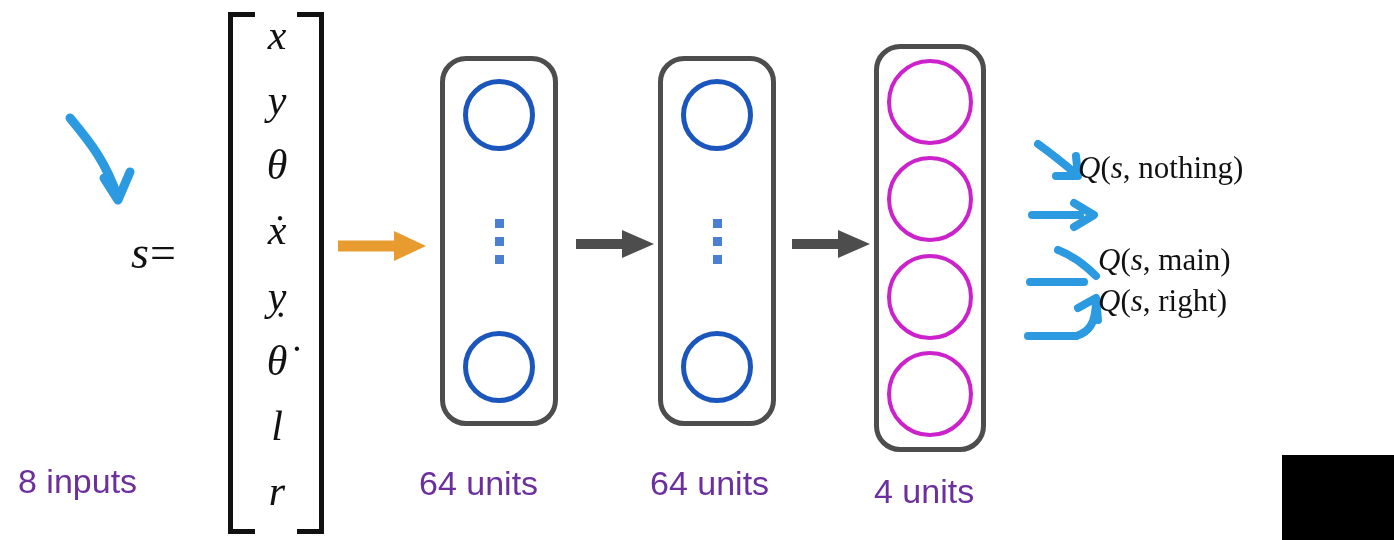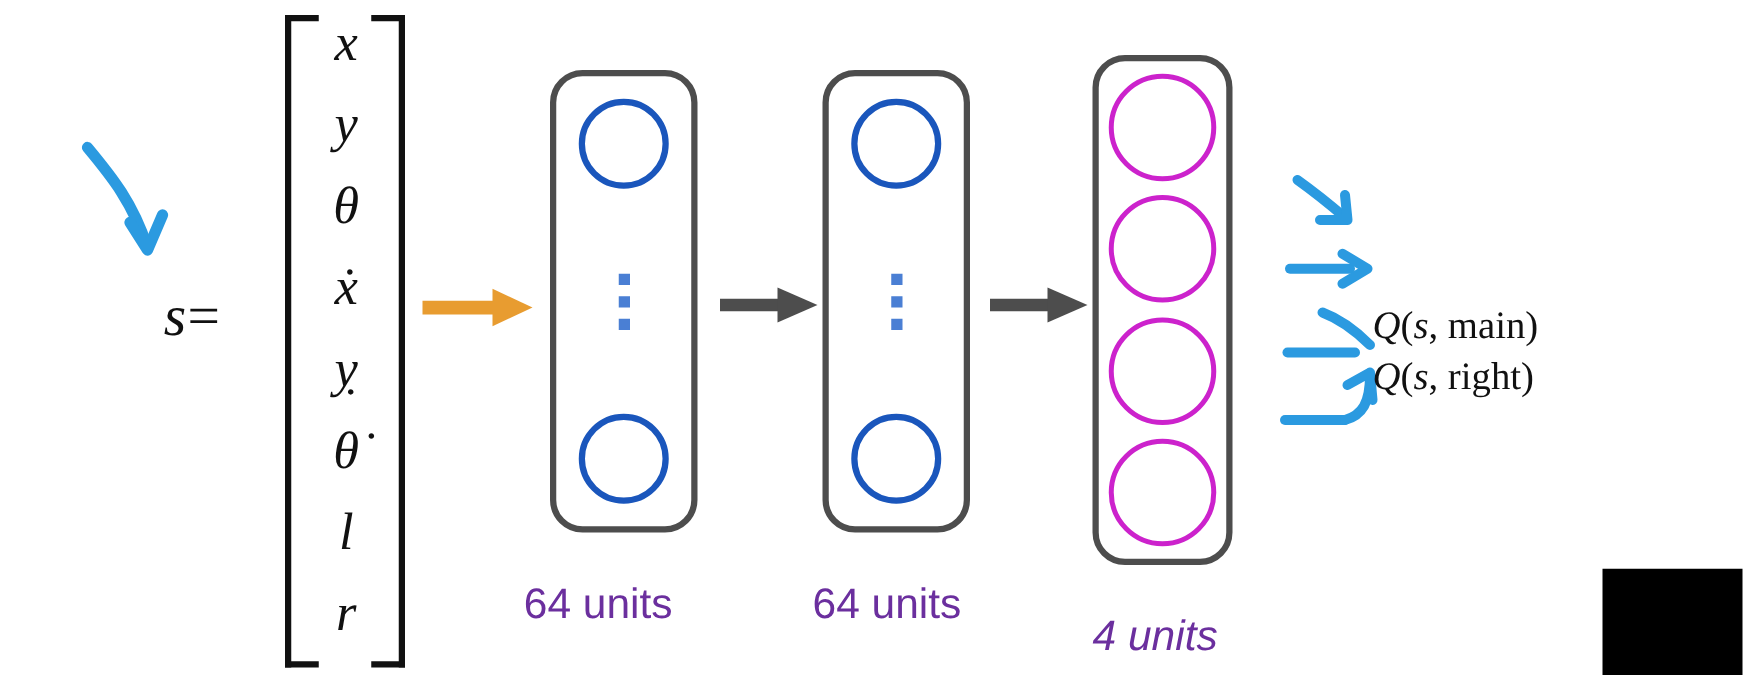--- a/index.html
+++ b/index.html
@@ -69,20 +69,21 @@
       <span>y</span>
       <span>θ</span>
       <span>ẋ</span>
       <span>ỵ</span>
       <span>θ̇</span>
       <span>l</span>
       <span>r</span>
     </div>
   </div>
 
+  <div class="lbl-purple" style="left:18px;top:462px;">8 inputs</div>
 
   <svg class="arrow-svg" style="left:336px;top:228px;" width="96" height="36" viewBox="0 0 96 36">
     <path d="M2 18 L 62 18" stroke="#e89c30" stroke-width="11" stroke-linecap="butt"></path>
     <path d="M58 3 L 90 18 L 58 33 Z" fill="#e89c30"></path>
   </svg>
 
   <div class="layer" style="left:440px;top:56px;width:118px;height:370px;padding:18px 0;">
     <div class="node blue" style="width:72px;height:72px;"></div>
     <div class="vdots">
       <i></i>
@@ -113,21 +114,21 @@
     <path d="M2 18 L 52 18" stroke="#4d4d4d" stroke-width="10" stroke-linecap="butt"></path>
     <path d="M48 4 L 80 18 L 48 32 Z" fill="#4d4d4d"></path>
   </svg>
 
   <div class="layer" style="left:874px;top:44px;width:112px;height:408px;padding:10px 0;">
     <div class="node magenta" style="width:86px;height:86px;"></div>
     <div class="node magenta" style="width:86px;height:86px;"></div>
     <div class="node magenta" style="width:86px;height:86px;"></div>
     <div class="node magenta" style="width:86px;height:86px;"></div>
   </div>
-  <div class="lbl-purple" style="left:874px;top:490px;font-style:italic;">4 units</div>
+  <div class="lbl-purple" style="left:874px;top:472px;">4 units</div>
 
   <svg class="arrow-svg" style="left:1034px;top:140px;" width="56" height="46" viewBox="0 0 56 46">
     <path d="M4 4 C 18 14, 28 22, 42 34" stroke="#2b9ae0" stroke-width="8" fill="none" stroke-linecap="round"></path>
     <path d="M44 36 L 42 16 M44 36 L 22 36" stroke="#2b9ae0" stroke-width="8" fill="none" stroke-linecap="round" stroke-linejoin="round"></path>
   </svg>
 
   <svg class="arrow-svg" style="left:1030px;top:198px;" width="70" height="34" viewBox="0 0 70 34">
     <path d="M2 17 L 50 17" stroke="#2b9ae0" stroke-width="8" stroke-linecap="round"></path>
     <path d="M44 5 L 64 17 L 44 29" stroke="#2b9ae0" stroke-width="8" fill="none" stroke-linecap="round" stroke-linejoin="round"></path>
   </svg>
@@ -136,20 +137,23 @@
     <path d="M2 34 L 56 34" stroke="#2b9ae0" stroke-width="8" stroke-linecap="round"></path>
     <path d="M30 2 C 46 8, 58 18, 68 28" stroke="#2b9ae0" stroke-width="8" fill="none" stroke-linecap="round"></path>
   </svg>
 
   <svg class="arrow-svg" style="left:1024px;top:292px;" width="80" height="52" viewBox="0 0 80 52">
     <path d="M4 44 L 52 44" stroke="#2b9ae0" stroke-width="8" stroke-linecap="round"></path>
     <path d="M52 44 C 66 40, 72 30, 72 8" stroke="#2b9ae0" stroke-width="8" fill="none" stroke-linecap="round"></path>
     <path d="M72 6 L 54 16 M72 6 L 74 28" stroke="#2b9ae0" stroke-width="8" fill="none" stroke-linecap="round" stroke-linejoin="round"></path>
   </svg>
 
+  <div class="qlabel" style="left:1078px;top:150px;">
+    <span class="it">Q</span><span>(</span><span class="it">s</span><span>, </span><span>nothing</span><span>)</span>
+  </div>
 
 
   <div class="qlabel" style="left:1098px;top:242px;">
     <span class="it">Q</span><span>(</span><span class="it">s</span><span>, </span><span>main</span><span>)</span>
   </div>
 
   <div class="qlabel" style="left:1098px;top:283px;">
     <span class="it">Q</span><span>(</span><span class="it">s</span><span>, </span><span>right</span><span>)</span>
   </div>
 

